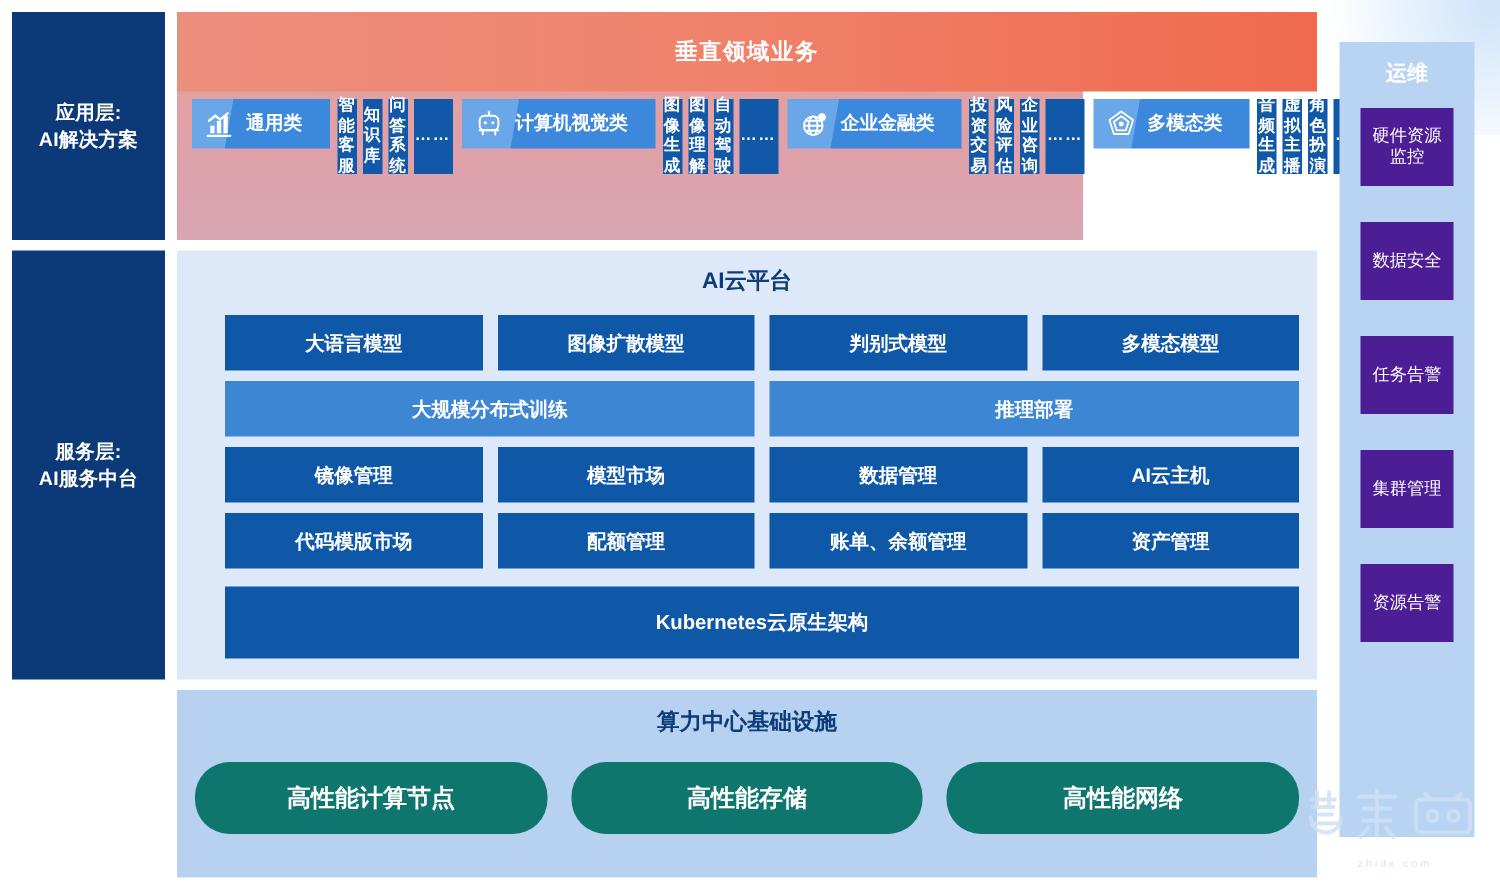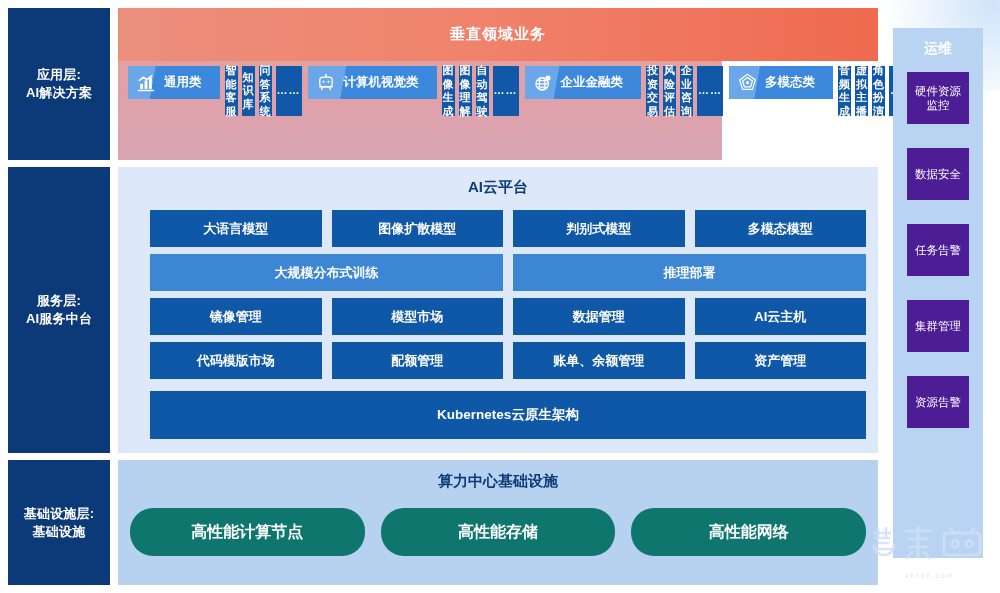--- a/index.html
+++ b/index.html
@@ -168,26 +168,20 @@
     </div>
   </div>
 
   <div class="layer-label" id="label-svc">
     <div>
       <div>服务层:</div>
       <div>AI服务中台</div>
     </div>
   </div>
 
-  <div class="layer-label" id="label-infra">
-    <div>
-      <div>基础设施层:</div>
-      <div>基础设施</div>
-    </div>
-  </div>
 
   <div id="app-panel">
 
     <div id="app-header">
       <span class="title">垂直领域业务</span>
     </div>
 
     <div id="app-cats">
 
       <div class="cat">

